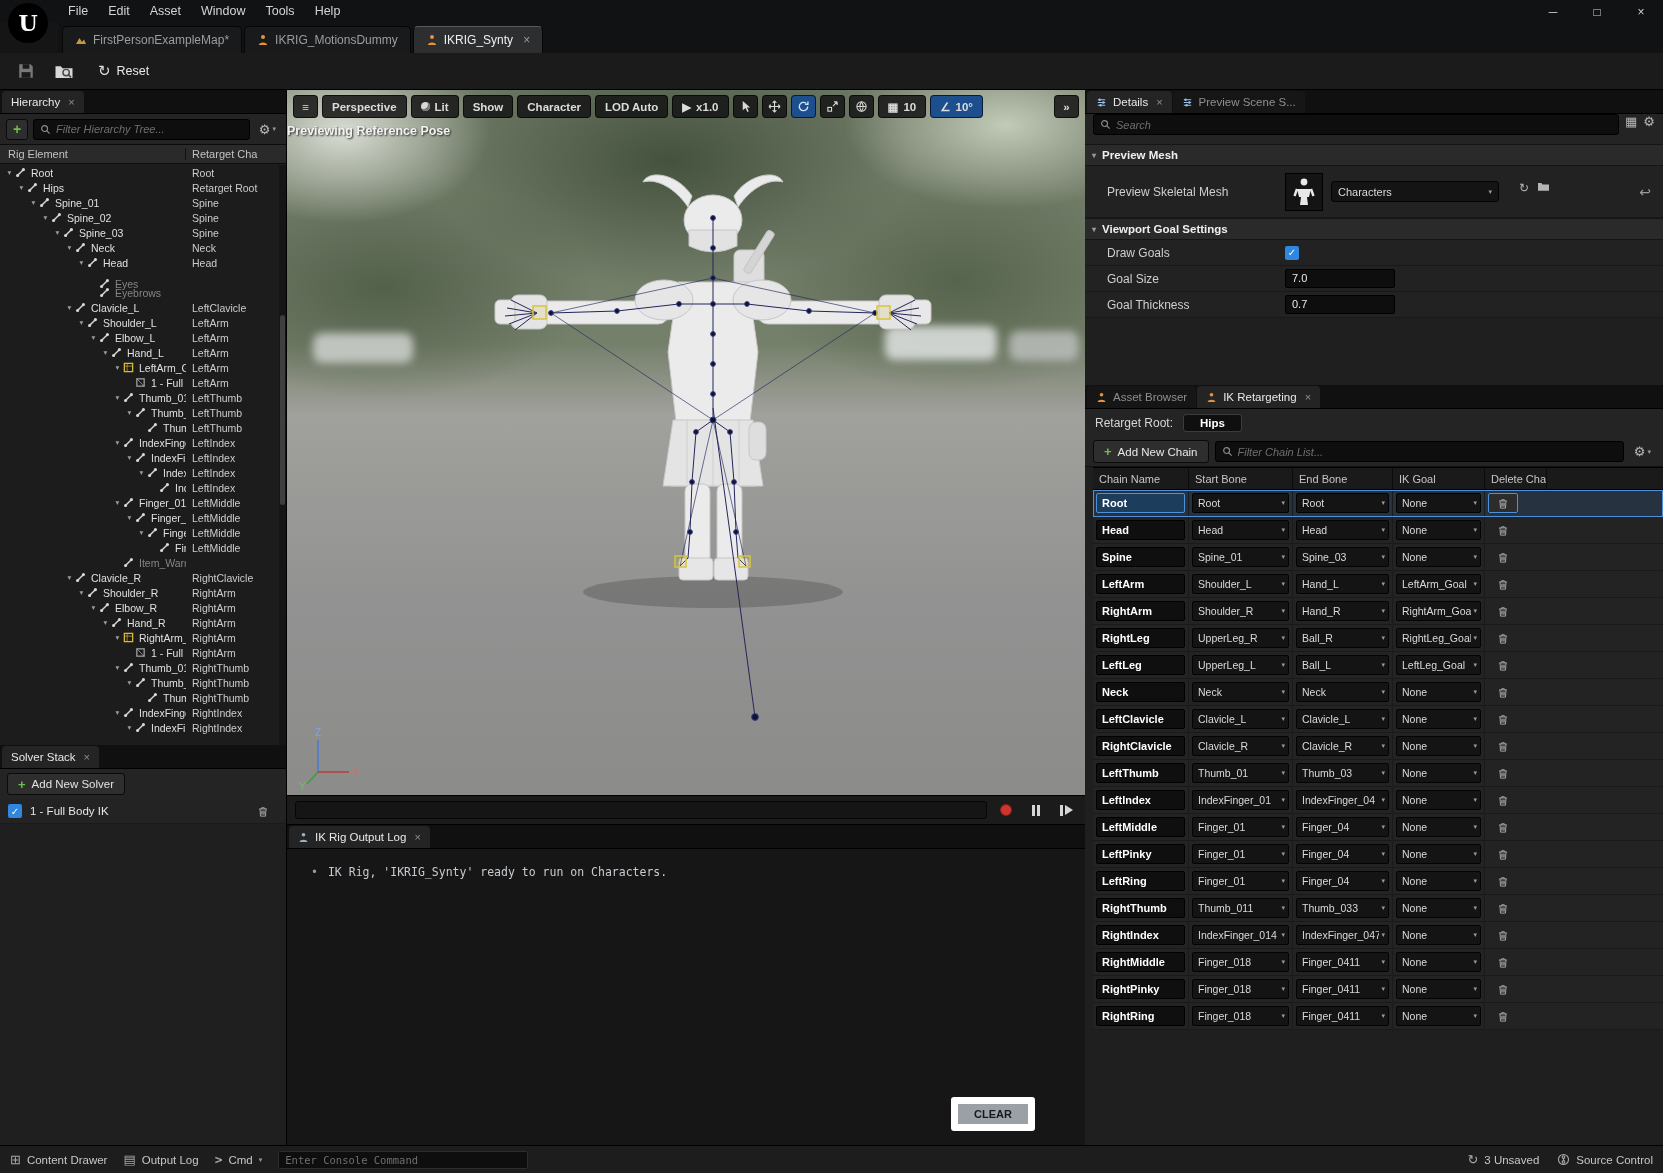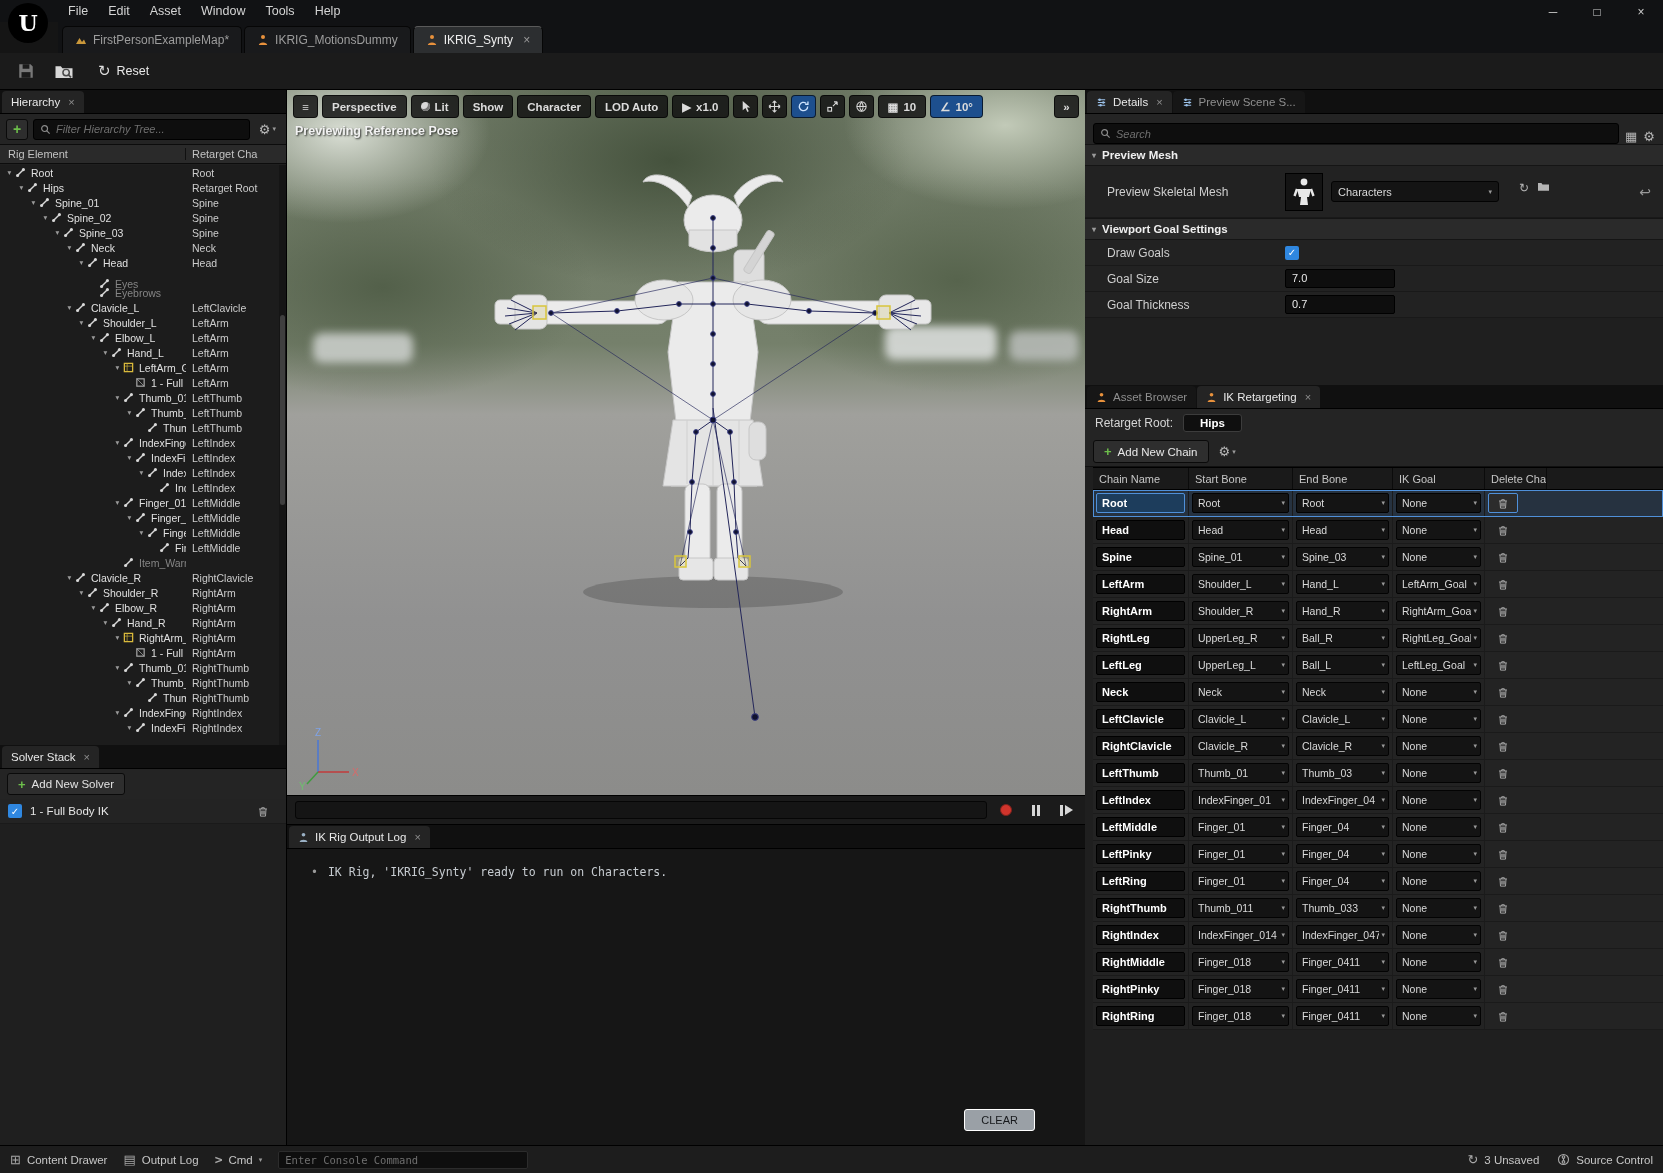--- a/index.html
+++ b/index.html
@@ -99,43 +99,43 @@
       linear-gradient(to bottom, #6e7965 0%, #75806b 36%, #8b9183 41%, #a0a09c 46%, #919191 75%, #8c8c8a 100%); }
   .car { position:absolute; border-radius:9px; filter:blur(4px); opacity:.9; }
   .vp-scene { position:absolute; inset:0; }
   .vp-toolbar { position:absolute; top:5px; left:6px; right:6px; display:flex; align-items:center; gap:4px; }
   .vbtn { background:rgba(20,20,20,.85); border:1px solid rgba(0,0,0,.65); border-radius:4px; height:23px;
     display:inline-flex; align-items:center; gap:5px; padding:0 9px; color:#dcdcdc; font-size:11.5px; font-weight:bold; }
   .vbtn.icon-only { width:25px; padding:0; justify-content:center; }
   .vbtn.active { background:#1d4f8e; }
   .vbtn .dotlit { width:9px; height:9px; border-radius:50%; background:#d8d8d8; box-shadow:inset -2px -2px 0 #777; }
   .vspacer { flex:1; }
-  .vp-label { position:absolute; top:34px; left:8px; color:#f2f2f2; font-size:12.5px; font-weight:bold;
+  .vp-label { position:absolute; top:34px; left:0; color:#f2f2f2; font-size:12.5px; font-weight:bold;
     text-shadow:1px 1px 2px rgba(0,0,0,.8); }
   .playbar { position:absolute; top:705px; left:0; width:798px; height:30px; background:#1b1b1b;
     border-top:1px solid #000; border-bottom:1px solid #000; display:flex; align-items:center; gap:8px; padding:0 8px; }
   .timeline { flex:1; height:18px; background:#151515; border:1px solid #060606; border-radius:3px; }
   .pb-btn { width:22px; height:20px; display:flex; align-items:center; justify-content:center; gap:2px; }
   .rec-dot { width:12px; height:12px; border-radius:50%; background:#d0342c; border:1.5px solid #7e221d; }
   .pause-bar { width:3px; height:11px; background:#d6d6d6; }
   .step-bar { width:3px; height:11px; background:#d6d6d6; }
   .step-tri { width:0; height:0; border-left:8px solid #d6d6d6; border-top:5.5px solid transparent;
     border-bottom:5.5px solid transparent; }
 
   
   .logpanel { position:absolute; top:735px; left:0; width:798px; height:320px; background:#1f1f1f; }
   .log-body { position:absolute; top:24px; bottom:0; left:0; right:0; background:#161616; padding:16px 24px; }
   .log-entry { display:flex; gap:10px; color:#c7ccd1; font-family:"DejaVu Sans Mono",monospace; font-size:11.5px; }
   .log-bullet { color:#9a9a9a; }
   .clear-btn { position:absolute; right:50px; bottom:14px; background:#9aa0a6; color:#17191c;
-    font-weight:normal; font-size:11px; padding:4px 16px; border-radius:3px; border:1px solid #ffffff; }
+    font-weight:bold; font-size:11px; padding:4px 16px; border-radius:3px; border:7px solid #ffffff; }
 
   
   .details { top:90px; left:1085px; width:578px; height:295px; border-right:none; }
-  .search-row { height:30px; display:flex; align-items:flex-end; gap:6px; padding:0 8px; background:#242424; }
+  .search-row { height:30px; display:flex; align-items:flex-start; gap:6px; padding:0 8px; background:#242424; }
   .mini-ico { color:#b5b5b5; font-size:13px; }
   .section-head { height:22px; display:flex; align-items:center; gap:6px; padding:0 7px; background:#2a2a2a;
     border-top:1px solid #151515; border-bottom:1px solid #151515; color:#efefef; font-size:11.5px; font-weight:bold; }
   .sec-arrow { font-size:8px; color:#9a9a9a; }
   .mesh-row { height:52px; display:flex; align-items:center; background:#222222; border-bottom:1px solid #191919; }
   .prop-label { width:200px; padding-left:22px; color:#cfcfcf; font-size:12px; flex:none;
     overflow:hidden; white-space:nowrap; }
   .mesh-thumb { width:38px; height:38px; background:#141414; border:1px solid #000; display:flex;
     align-items:center; justify-content:center; margin-right:8px; }
   .mesh-ctrl { display:flex; gap:18px; }
@@ -1256,20 +1256,29 @@
     </div>
   <div class="rr-row">
     <span class="rr-label">Retarget Root:</span>
     <span class="rr-value">Hips</span>
   </div>
   <div class="addrow">
     <button class="add-chain-btn">
       <span class="plus-green">+</span>
       <span>Add New Chain</span>
     </button>
+    <div class="searchbox">
+      <span>
+        <svg width="11" height="11" viewBox="0 0 12 12">
+            <circle cx="5" cy="5" r="3.2" fill="none" stroke="#8a8a8a" stroke-width="1.3"></circle>
+            <path d="M7.5 7.5 L10.5 10.5" stroke="#8a8a8a" stroke-width="1.3"></path>
+          </svg>
+      </span>
+      <input placeholder="Filter Chain List..." style="">
+    </div>
     <div class="gear-btn">
       <span>⚙</span>
       <span class="chev">▾</span>
     </div>
   </div>
   <div class="ctable">
     <div class="chead">
       <span class="hc w-name">Chain Name</span>
       <span class="hc w-start">Start Bone</span>
       <span class="hc w-end">End Bone</span>

